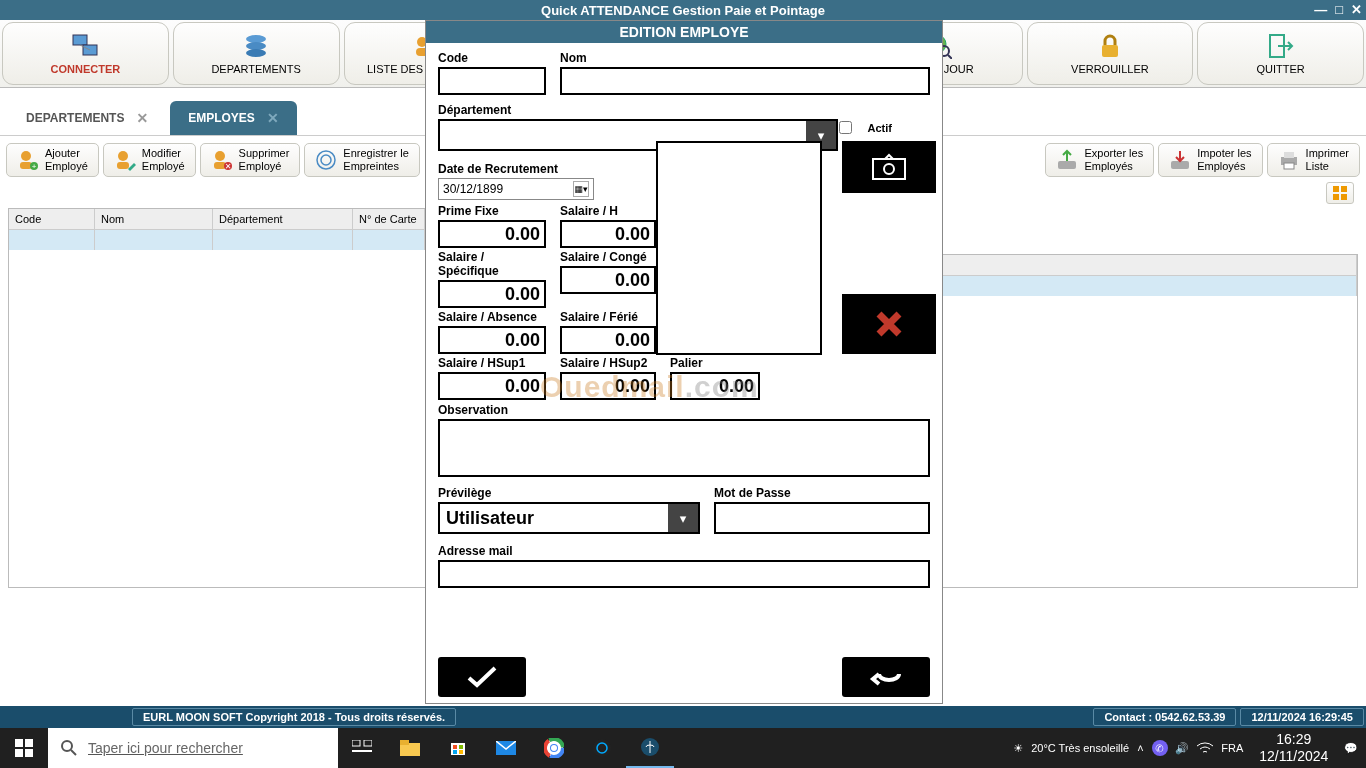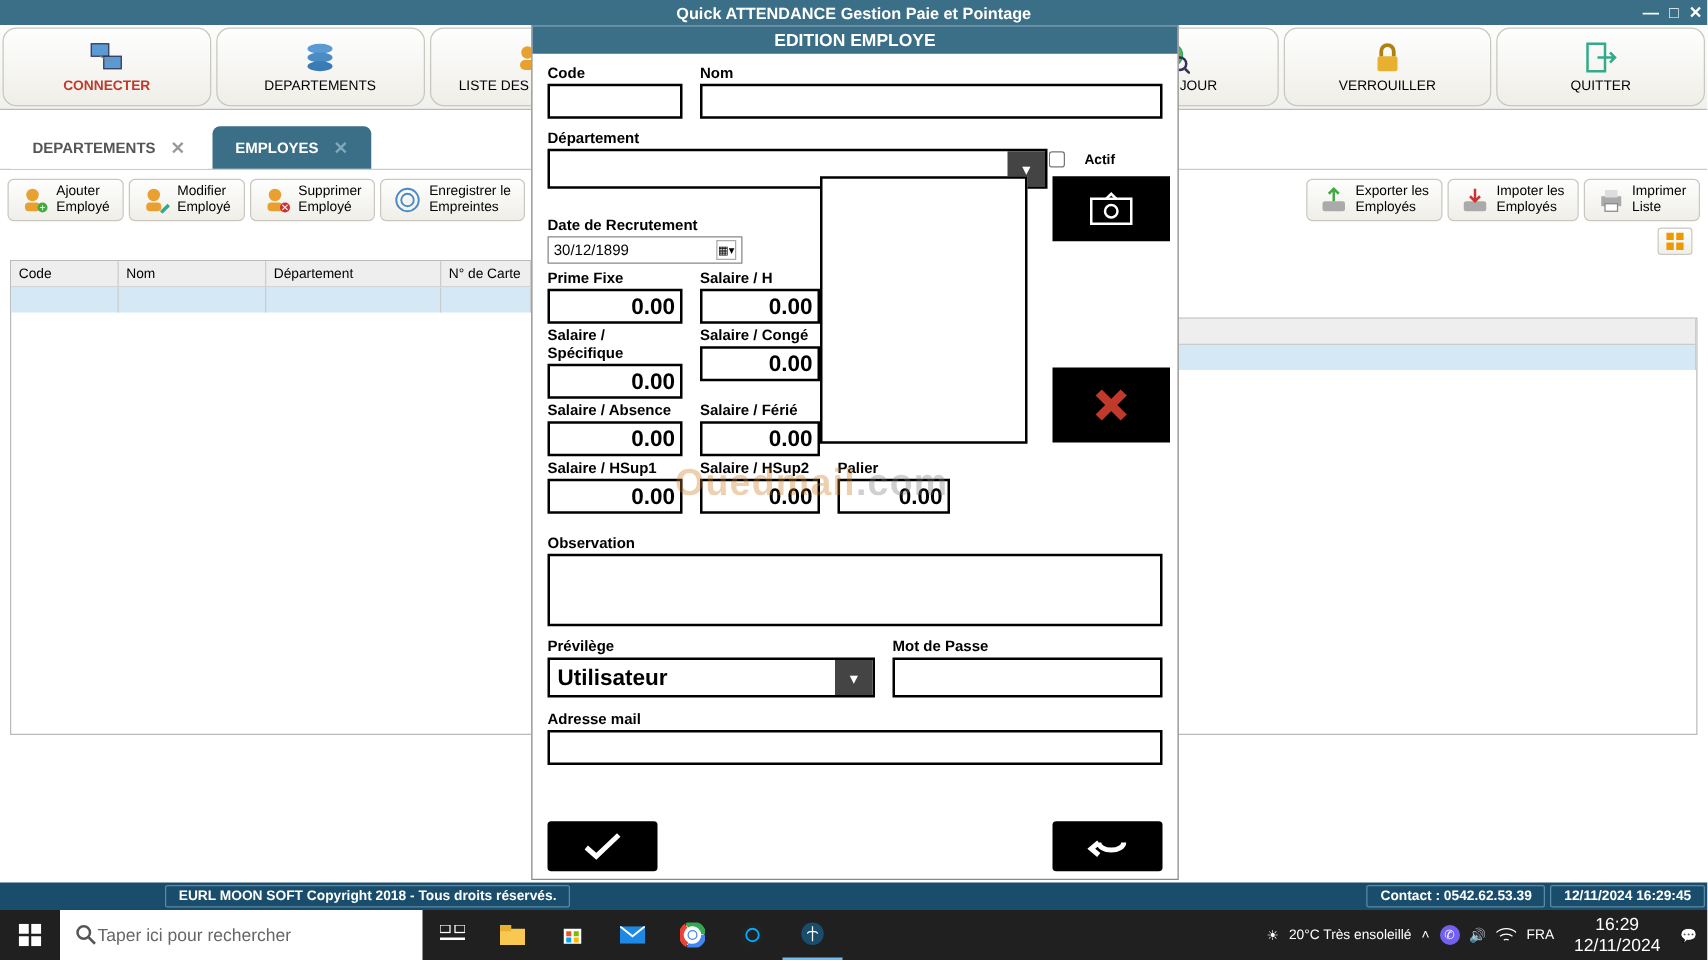--- a/index.html
+++ b/index.html
@@ -54,21 +54,21 @@
 .right-grid-row { display:flex; height:20px; background:#d4e9f5;}
 .right-grid-row .rgc { border-right:1px solid #ccc;}
 
 
 .statusbar { position: absolute; bottom: 40px; left: 0; right: 0; height: 22px; background: #1a4d6b; color: #fff; display: flex; align-items: center; font-size: 11px; font-weight:bold;justify-content:center;}
 .statusbar .sb-seg { padding: 0 10px; border: 1px solid #5a8aa5; margin: 2px; border-radius: 2px; height:18px; display:flex; align-items:center;}
 
 
 .taskbar { position: absolute; bottom: 0; left: 0; right: 0; height: 40px; background: #202020; color: #fff; display: flex; align-items: center; }
 .taskbar .start { width: 48px; height: 40px; display: flex; align-items: center; justify-content: center; }
-.taskbar .search { height: 40px; width: 290px; background: #fff; color: #555; display: flex; align-items: center; padding: 0 12px; font-size: 14px;}
+.taskbar .search { height: 40px; width: 290px; background: #fff; color: #555; display: flex; align-items: center; padding: 0 12px; gap: 10px; font-size: 14px; text-decoration: underline;}
 .taskbar .tb-item { width: 48px; height: 40px; display: flex; align-items: center; justify-content: center; color:#fff;}
 .taskbar .tray { margin-left: auto; display: flex; align-items: center; gap: 8px; padding-right: 8px; font-size: 11px; }
 .taskbar .clock { text-align: center; line-height: 1.2; font-size: 14px; padding: 0 8px;}
 
 
 .modal-backdrop { position: absolute; top: 20px; left: 425px; width: 518px; bottom: 64px; z-index: 100; background: #fff; border: 1px solid #888; display:flex; flex-direction:column;}
 .modal-title { background: #3b6e87; color: #fff; text-align: center; font-size: 14px; padding: 3px 0; font-weight:bold;}
 .modal-body { flex:1; padding: 8px 12px 4px 12px; font-size: 12px; overflow:hidden;}
 .frow { display: flex; gap: 14px; margin-bottom: 2px; }
 .fcell { display: flex; flex-direction: column; }
@@ -391,21 +391,21 @@
           <path d="M14 6 l4 -4 4 4" fill="none" stroke="#fff" stroke-width="2"></path>
           <circle cx="18" cy="16" r="5" fill="none" stroke="#fff" stroke-width="2"></circle>
         </svg>
     </div>
     <div style="position:absolute; top:251px; right:6px; width:94px; height:60px; background:#000; display:flex; align-items:center; justify-content:center; cursor:pointer;">
       <svg width="30" height="30">
           <path d="M5 5 L25 25 M25 5 L5 25" stroke="#c0392b" stroke-width="7"></path>
         </svg>
     </div>
 
-    <div style="margin-top:22px;">
+    <div style="margin-top:11px;">
       <div class="flabel">Date de Recrutement</div>
       <div class="date-picker">
         <span>30/12/1899</span>
         <span class="dp-icon">▦▾</span>
       </div>
     </div>
 
     <div class="frow" style="margin-top:4px;">
       <div class="fcell" style="width:108px;">
           <div class="flabel">Prime Fixe</div>
@@ -444,21 +444,21 @@
       <div class="fcell" style="width:96px;">
           <div class="flabel">Salaire / HSup2</div>
           <input class="finput num" value="0.00" style="">
         </div>
       <div class="fcell" style="width:90px;">
           <div class="flabel">Palier</div>
           <input class="finput num" value="0.00" style="">
         </div>
     </div>
 
-    <div style="margin-top:16px;">
+    <div style="margin-top:3px;">
       <div class="flabel">Observation</div>
       <textarea class="ftextarea" style=""></textarea>
     </div>
 
     <div class="frow" style="margin-top:6px;">
       <div class="fcell" style="width:262px;">
         <div class="flabel">Prévilège</div>
         <div class="finput dropdown" style="height:32px;">
           <div class="dd-text">Utilisateur</div>
           <div class="dd-arrow">▾</div>

